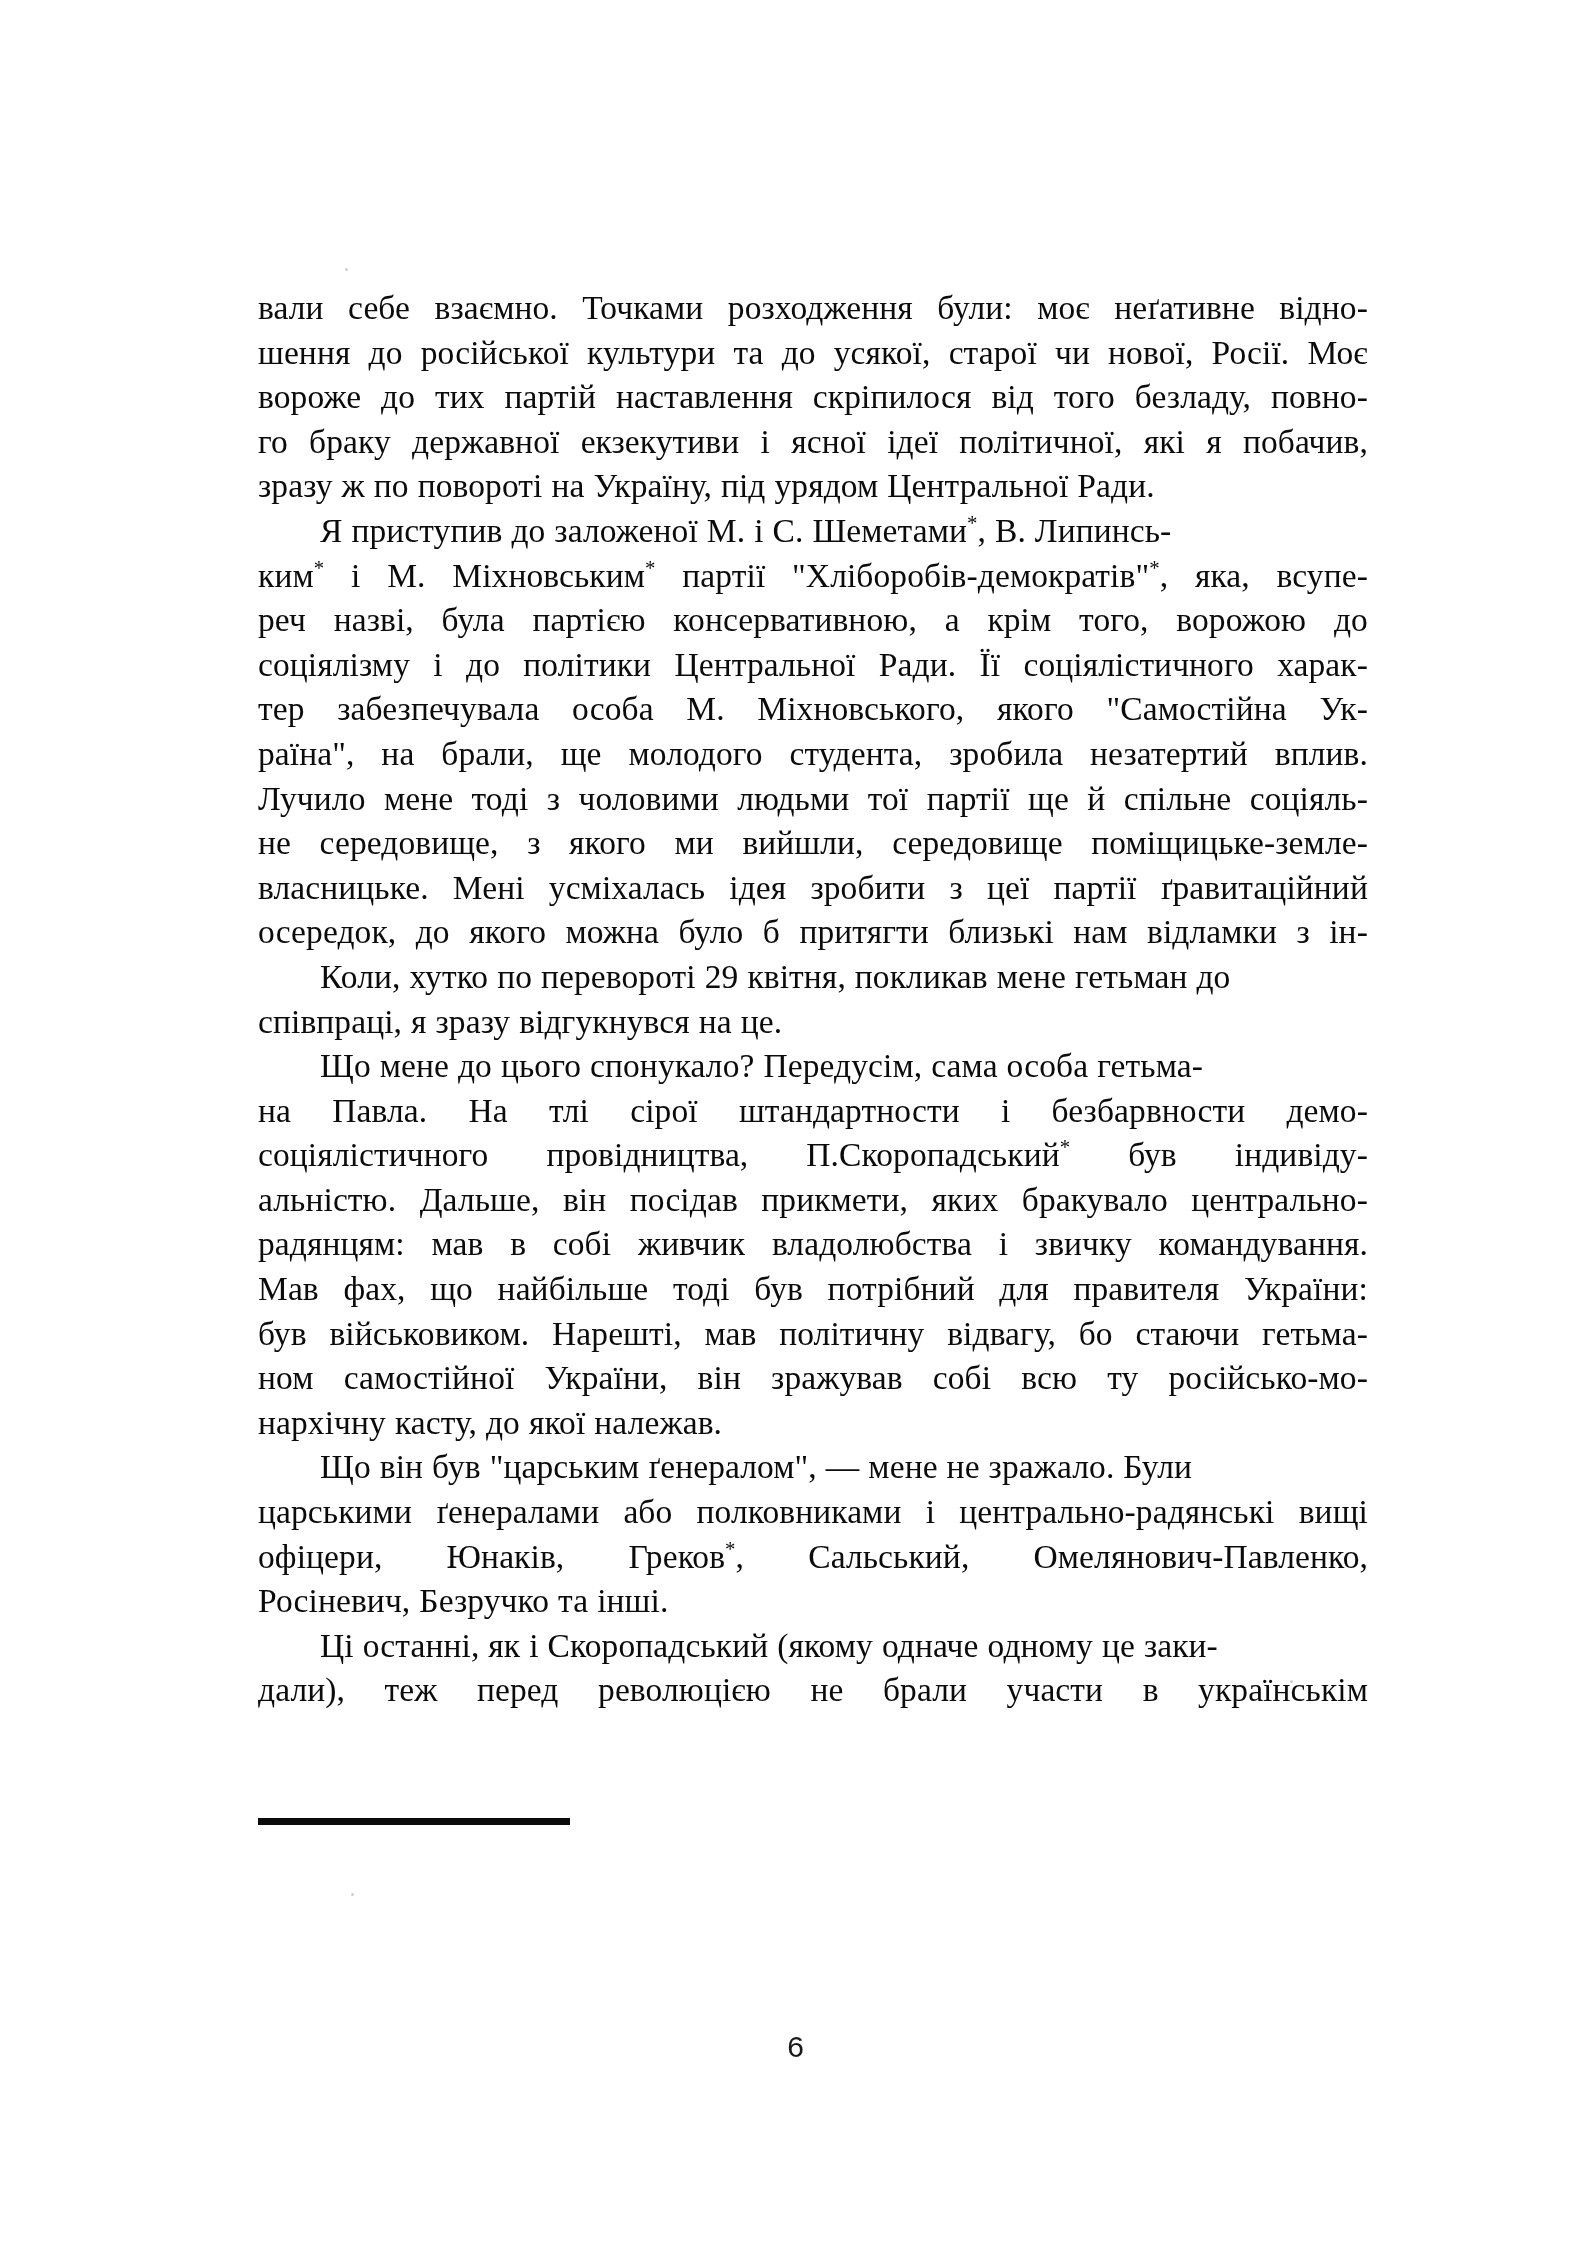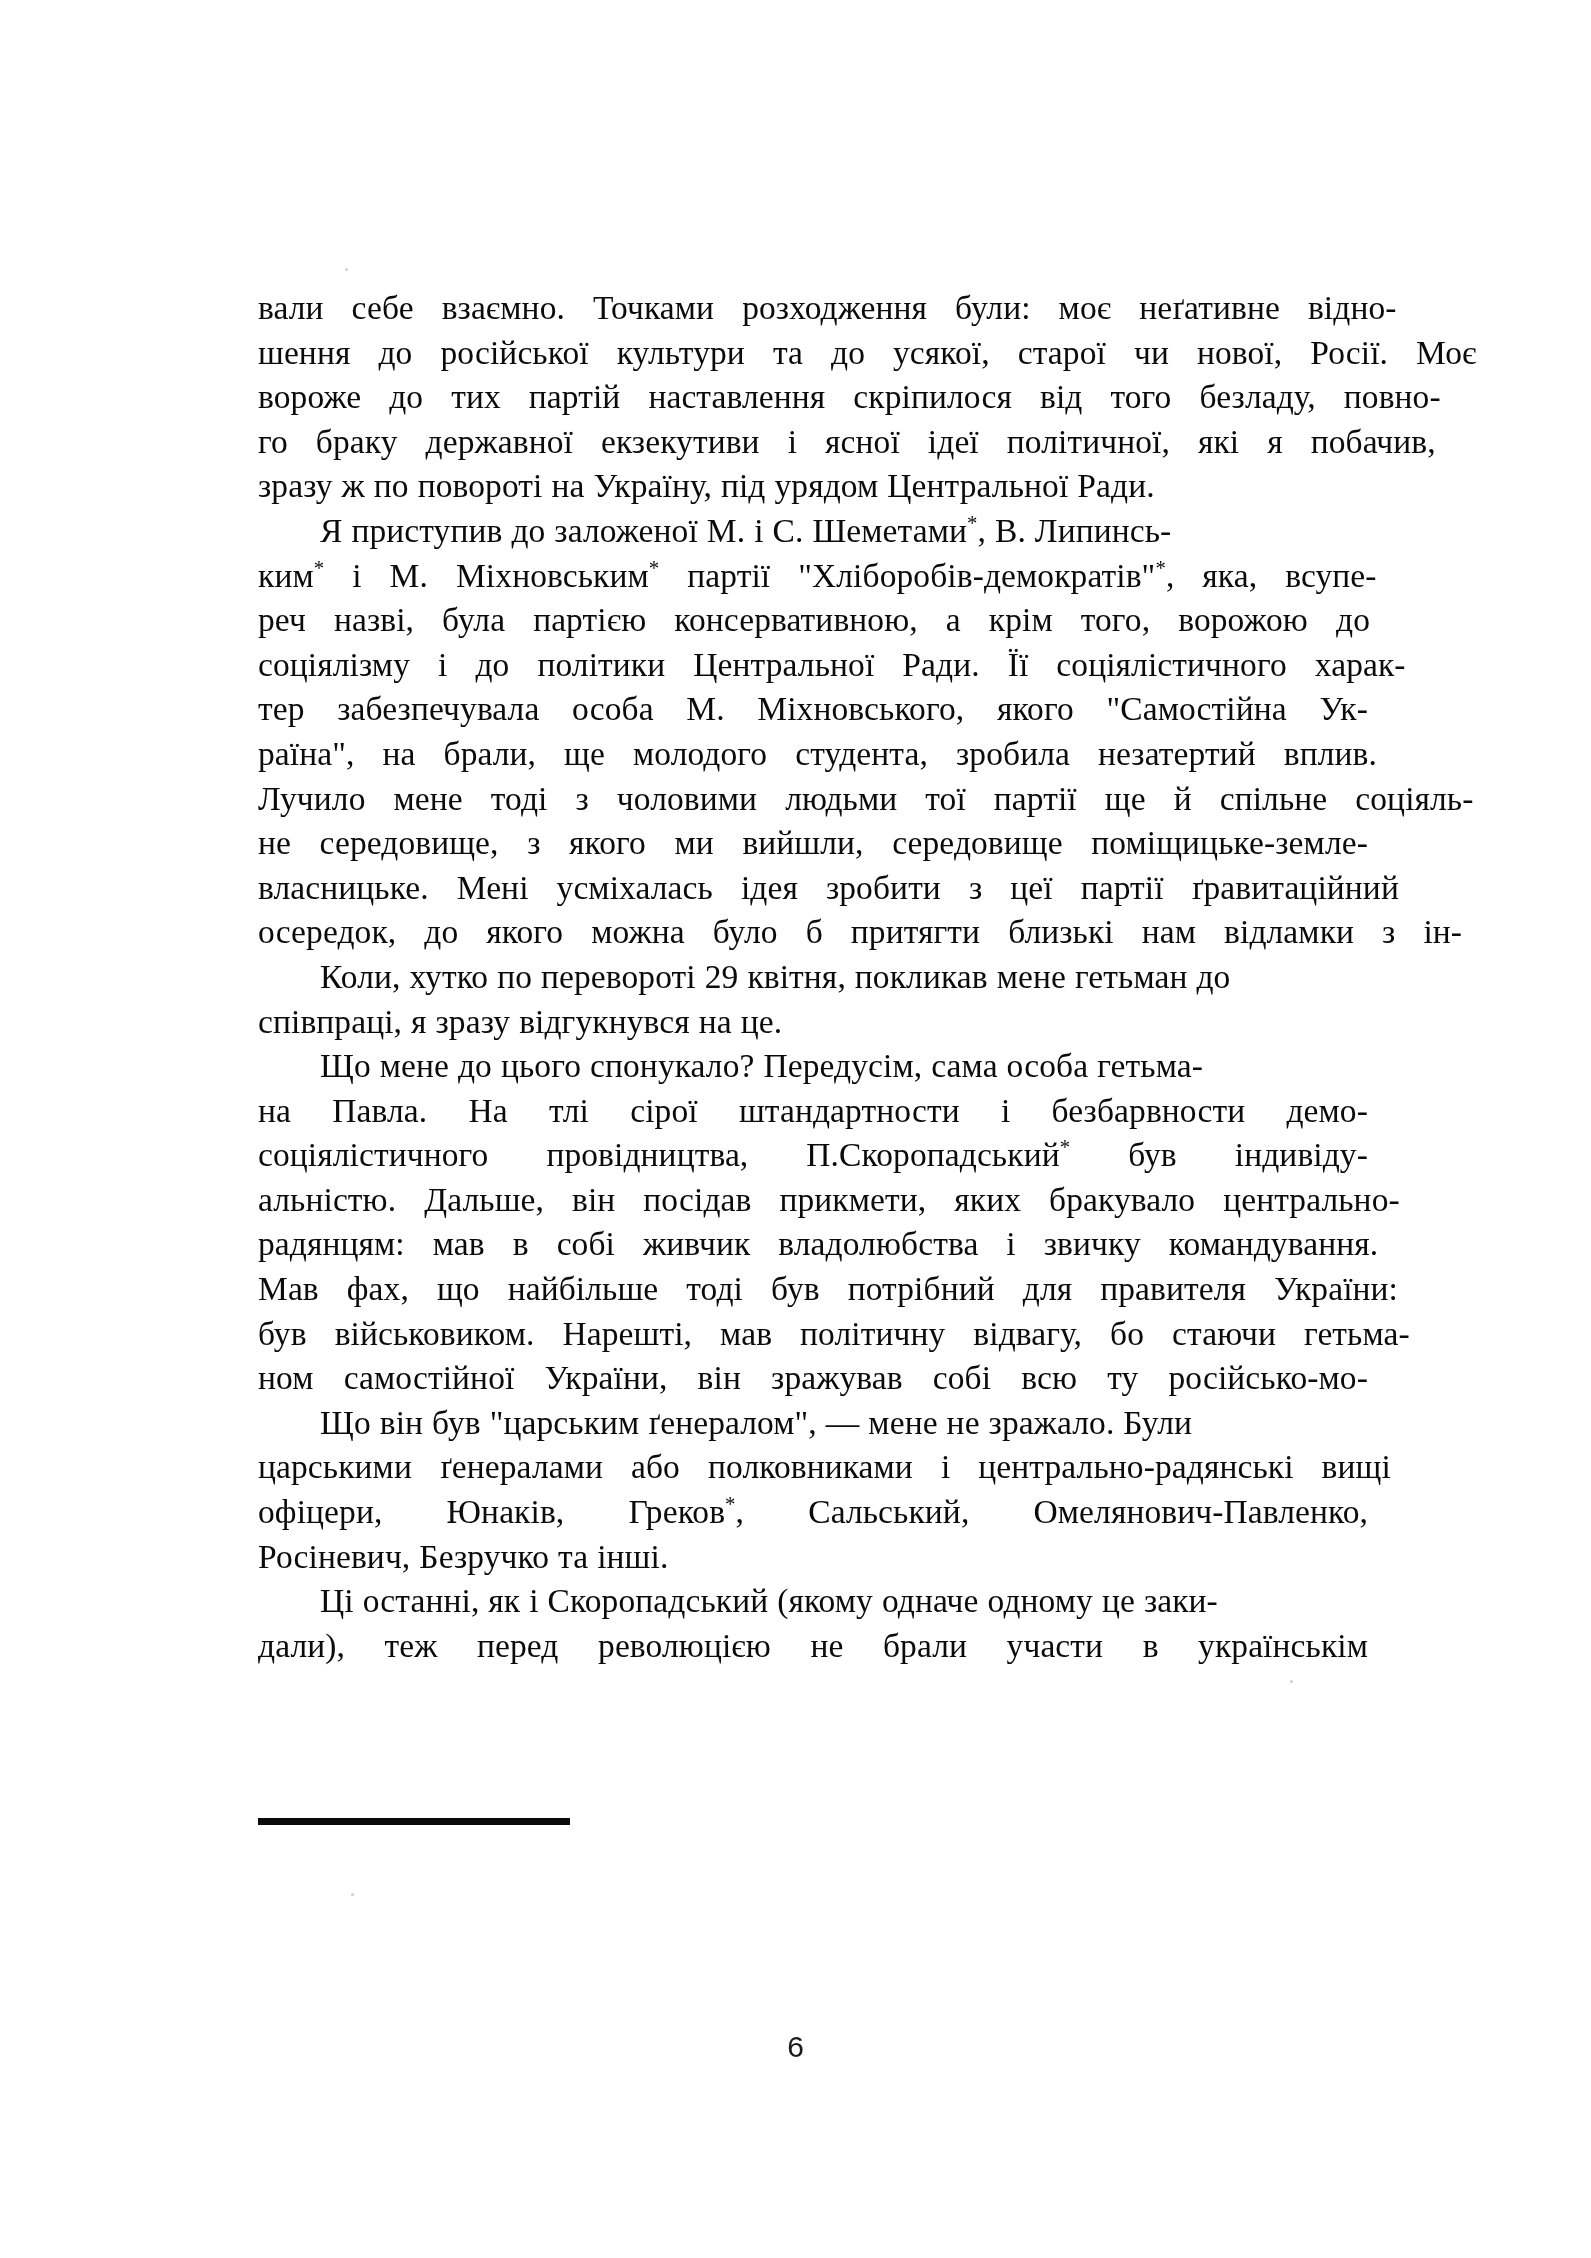--- a/index.html
+++ b/index.html
@@ -47,21 +47,20 @@
     margin-top: 0;
   }
   .indent {
     text-indent: 62px;
   }
 
   
   .ln {
     display: block;
     white-space: pre;
-    gap: 28px;
   }
   .ln.j {
     display: flex;
     justify-content: space-between;
   }
   .ln.j > span { white-space: pre; }
 
   .fn {
     font-size: 0.62em;
     vertical-align: super;
@@ -133,20 +132,21 @@
 
     <p class="para">
       <span class="ln indent">Що мене до цього спонукало? Передусім, сама особа гетьма-</span>
       <span class="ln j"><span><span>на</span></span><span><span>Павла.</span></span><span><span>На</span></span><span><span>тлі</span></span><span><span>сірої</span></span><span><span>штандартности</span></span><span><span>і</span></span><span><span>безбарвности</span></span><span><span>демо-</span></span></span>
       <span class="ln j"><span><span>соціялістичного</span></span><span><span>провідництва,</span></span><span><span>П.Скоропадський</span><span class="fn">*</span></span><span><span>був</span></span><span><span>індивіду-</span></span></span>
       <span class="ln j"><span><span>альністю.</span></span><span><span>Дальше,</span></span><span><span>він</span></span><span><span>посідав</span></span><span><span>прикмети,</span></span><span><span>яких</span></span><span><span>бракувало</span></span><span><span>центрально-</span></span></span>
       <span class="ln j"><span><span>радянцям:</span></span><span><span>мав</span></span><span><span>в</span></span><span><span>собі</span></span><span><span>живчик</span></span><span><span>владолюбства</span></span><span><span>і</span></span><span><span>звичку</span></span><span><span>командування.</span></span></span>
       <span class="ln j"><span><span>Мав</span></span><span><span>фах,</span></span><span><span>що</span></span><span><span>найбільше</span></span><span><span>тоді</span></span><span><span>був</span></span><span><span>потрібний</span></span><span><span>для</span></span><span><span>правителя</span></span><span><span>України:</span></span></span>
       <span class="ln j"><span><span>був</span></span><span><span>військовиком.</span></span><span><span>Нарешті,</span></span><span><span>мав</span></span><span><span>політичну</span></span><span><span>відвагу,</span></span><span><span>бо</span></span><span><span>стаючи</span></span><span><span>гетьма-</span></span></span>
       <span class="ln j"><span><span>ном</span></span><span><span>самостійної</span></span><span><span>України,</span></span><span><span>він</span></span><span><span>зражував</span></span><span><span>собі</span></span><span><span>всю</span></span><span><span>ту</span></span><span><span>російсько-мо-</span></span></span>
+      <span class="ln">нархічну касту, до якої належав.</span>
     </p>
 
     <p class="para">
       <span class="ln indent">Що він був "царським ґенералом", — мене не зражало. Були</span>
       <span class="ln j"><span><span>царськими</span></span><span><span>ґенералами</span></span><span><span>або</span></span><span><span>полковниками</span></span><span><span>і</span></span><span><span>центрально-радянські</span></span><span><span>вищі</span></span></span>
       <span class="ln j"><span><span>офіцери,</span></span><span><span>Юнаків,</span></span><span><span>Греков</span><span class="fn">*</span><span>,</span></span><span><span>Сальський,</span></span><span><span>Омелянович-Павленко,</span></span></span>
       <span class="ln">Росіневич, Безручко та інші.</span>
     </p>
 
     <p class="para">

